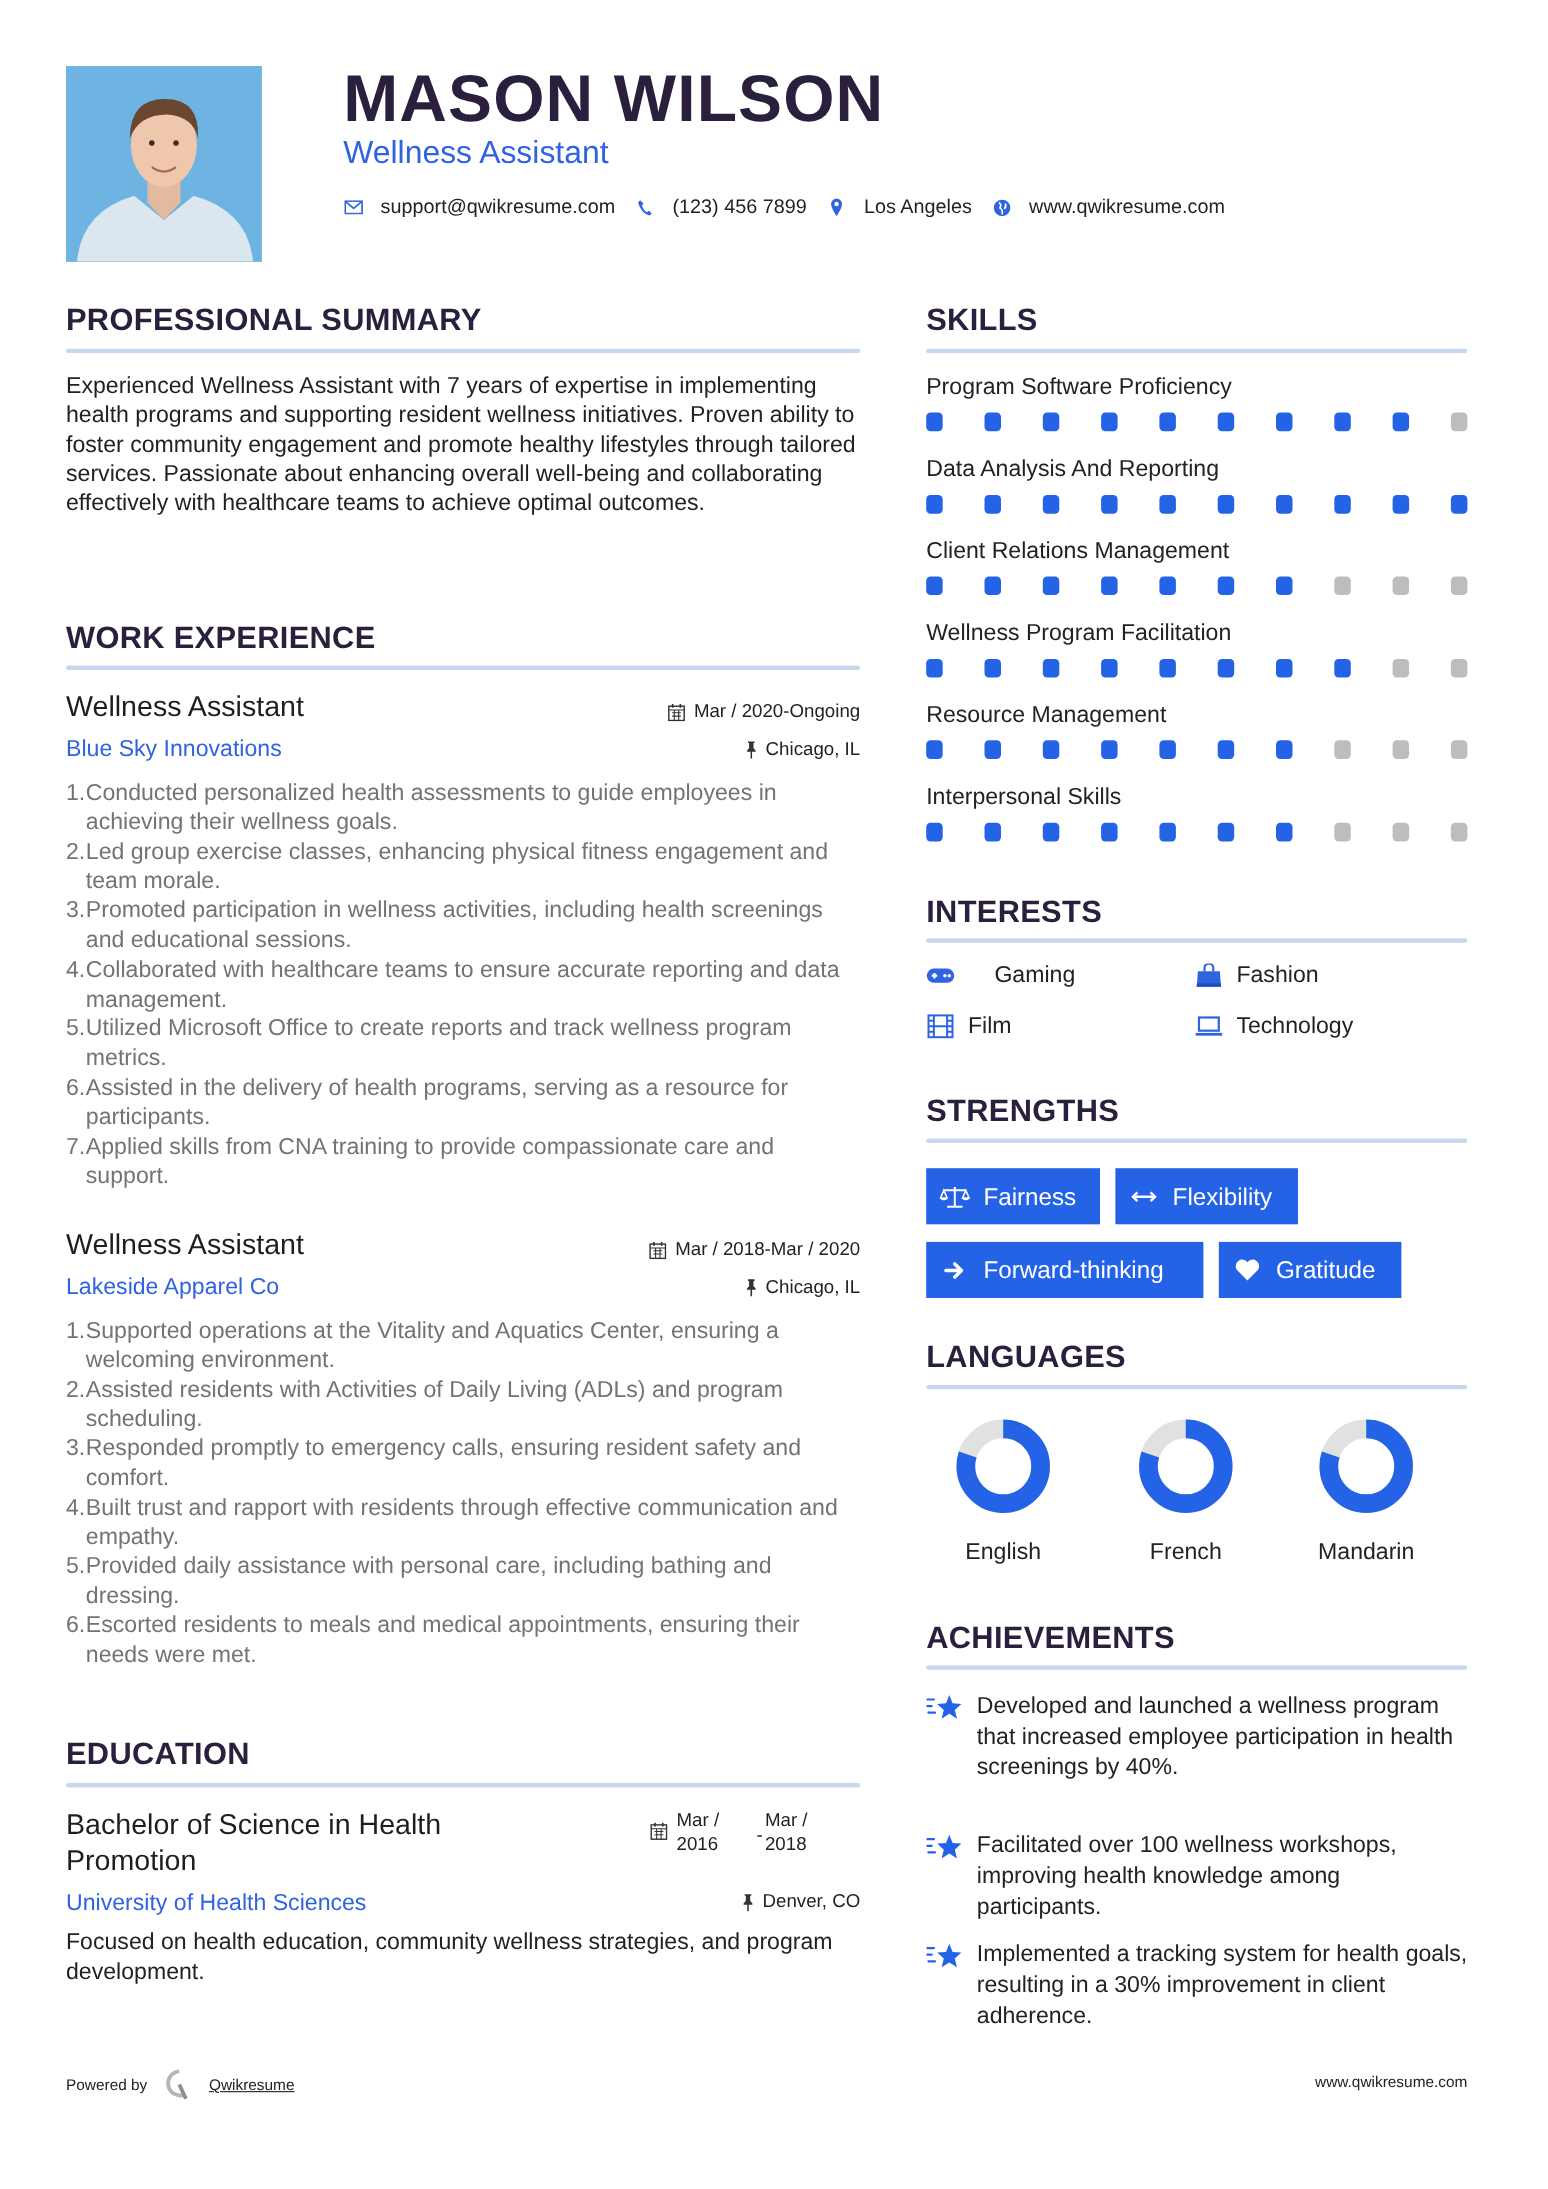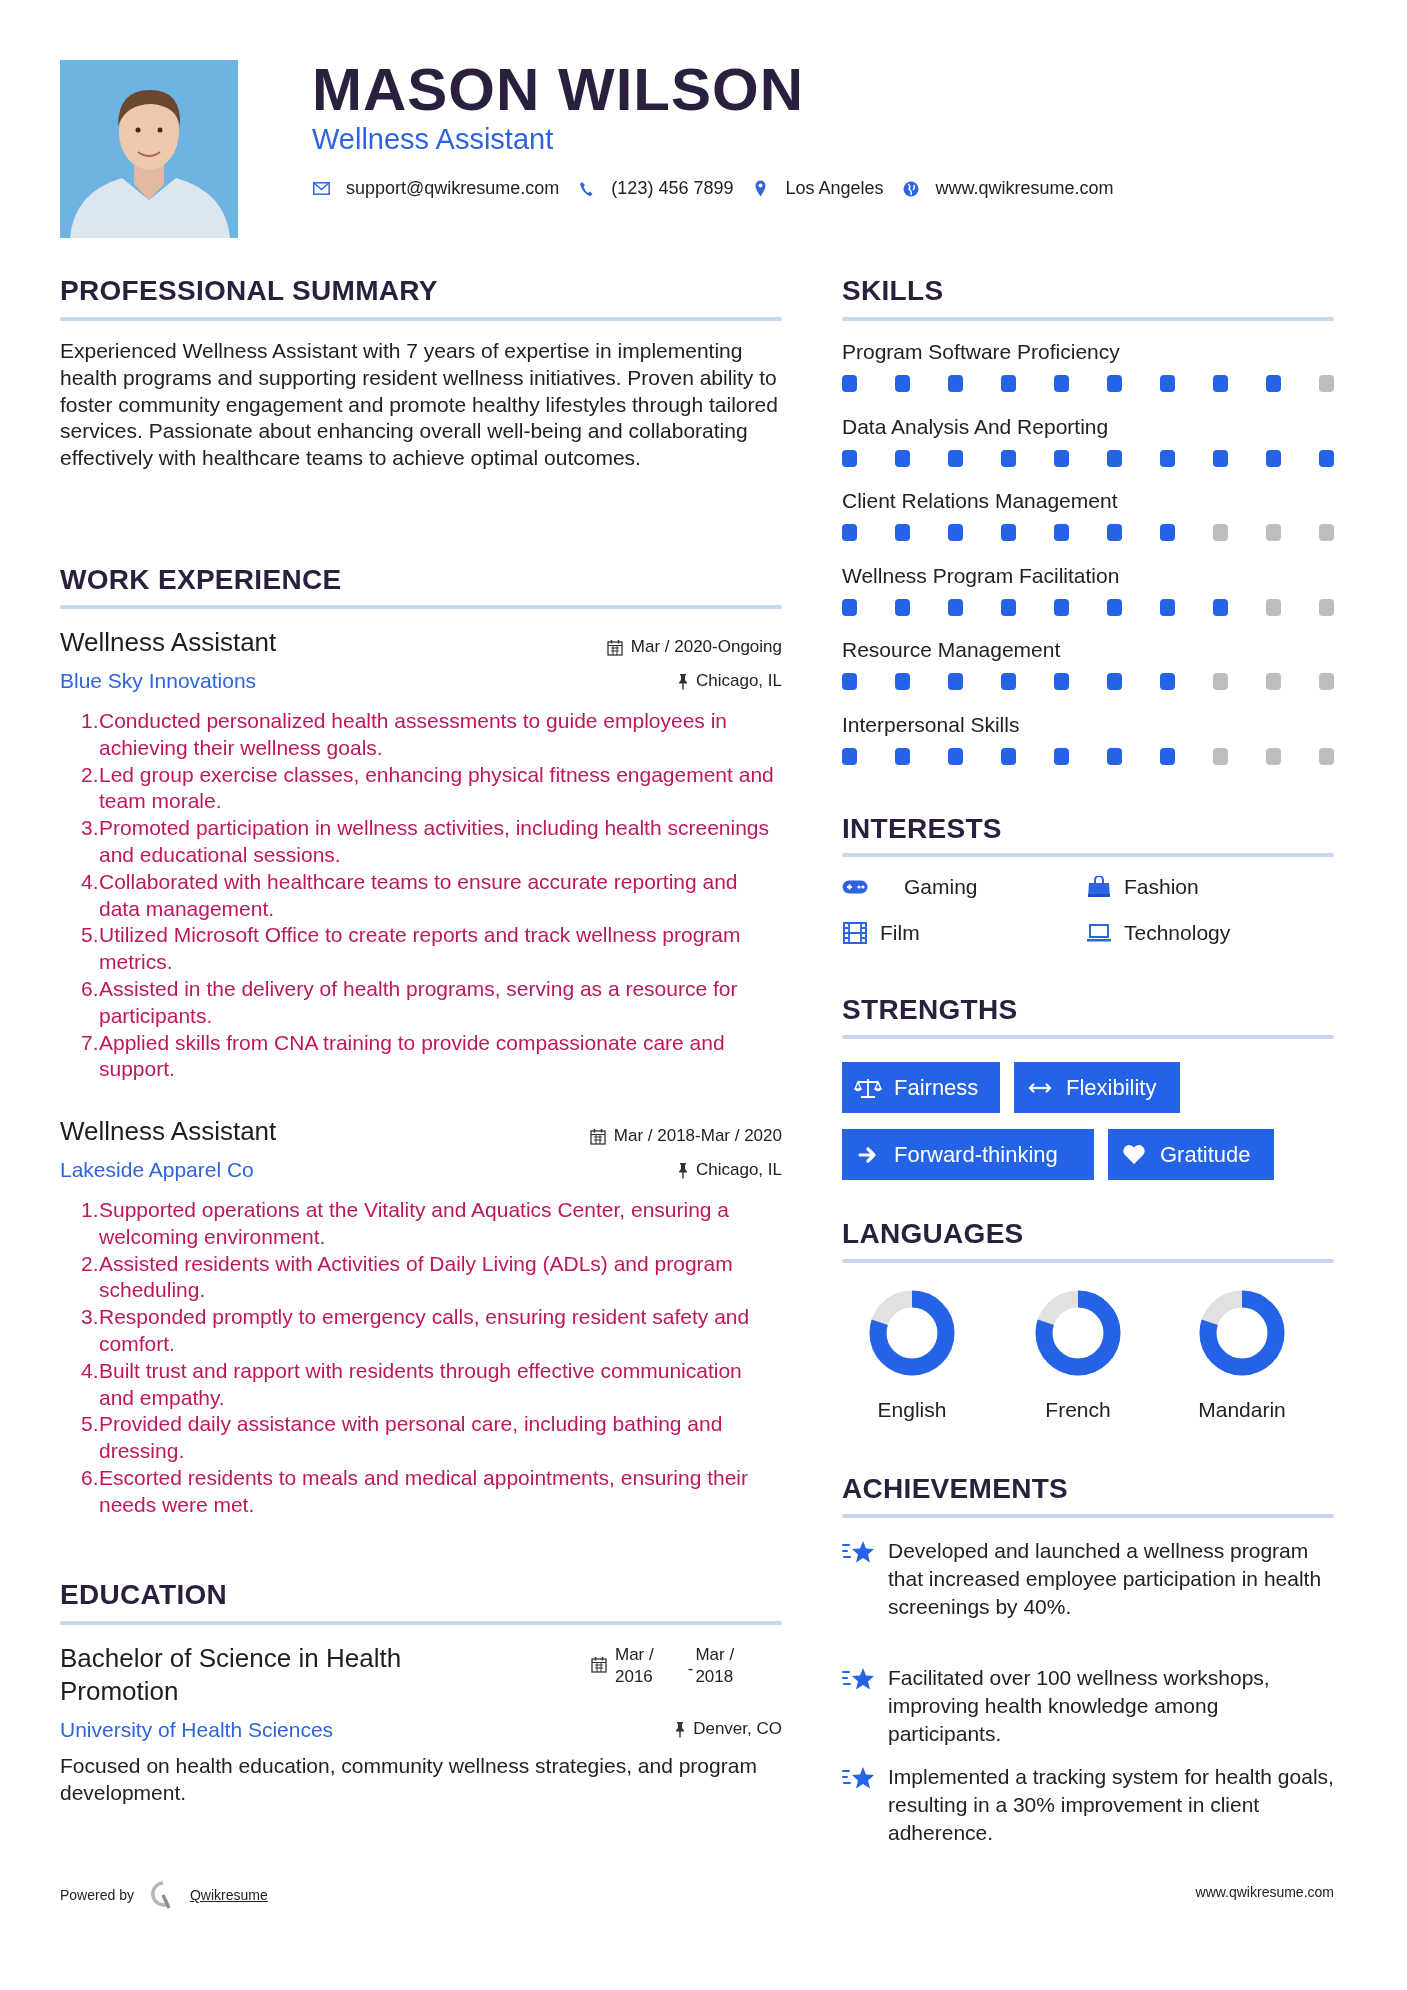--- a/index.html
+++ b/index.html
@@ -13,21 +13,21 @@
   .contacts .ci { display:flex; align-items:center; margin-right:18px; }
   .contacts .ic { width:18px; height:18px; margin-right:16px; display:inline-flex; align-items:center; justify-content:center; color:#2f63e0; }
   .h2 { font-size:28px; font-weight:700; color:#2a1f3d; letter-spacing:0.3px; line-height:34px; white-space:nowrap;text-align:center; }
   .rule { height:4px; background:#c9d6ef; border-radius:2px; }
   .para { font-size:21px; line-height:26.8px; color:#222226; }
   .jobtitle { font-size:26px; color:#1e1e22; line-height:32px; white-space:nowrap; }
   .company { font-size:21px; color:#2f63e0; line-height:26px; white-space:nowrap; }
   .meta { font-size:17px; color:#222226; line-height:22px; text-align:right; white-space:nowrap; display:flex; align-items:center; justify-content:space-between; }
   .meta svg { margin-right:8px; }
   ol.items { margin:0; padding:0 0 0 18px; list-style:none; counter-reset:it; }
-  ol.items li { counter-increment:it; position:relative; font-size:21px; line-height:26.8px; color:#be185d; padding-left:0;margin-left:21px; }
+  ol.items li { counter-increment:it; position:relative; font-size:21px; line-height:26.8px; color:#737373; padding-left:0; }
   ol.items li::before { content:counter(it) "."; position:absolute; left:-18px; width:16px; text-align:right; }
   .skill-name { font-size:21px; color:#222226; line-height:26px; white-space:nowrap; }
   .dots { display:flex; justify-content:space-between; width:492px; }
   .dot { width:15px; height:17px; border-radius:4px; background:#bdbdbd; }
   .dot.on { background:#2563e6; }
   .interest { display:flex; align-items:center; font-size:21px; color:#222226; white-space:nowrap; }
   .interest .ic { width:26px; height:22px; margin-right:12px; display:inline-flex; align-items:center; justify-content:center; }
   .badge { position:absolute; height:51px; background:#2563e6; color:#ffffff; display:flex; align-items:center; padding:0 12px 0 12px; font-size:22px; white-space:nowrap; box-sizing:border-box; }
   .badge .ic { width:28px; height:22px; margin-right:12px; display:inline-flex; align-items:center; justify-content:center; }
   .lang { position:absolute; width:120px; text-align:center; }

